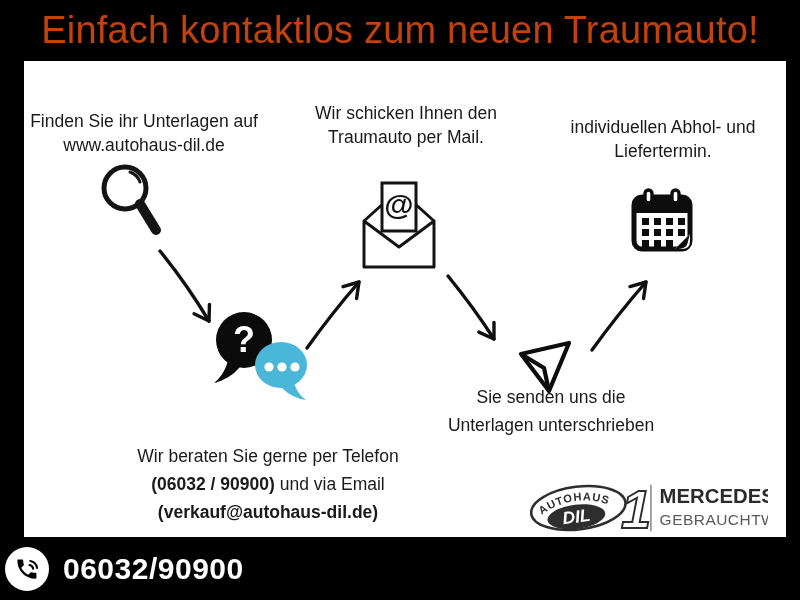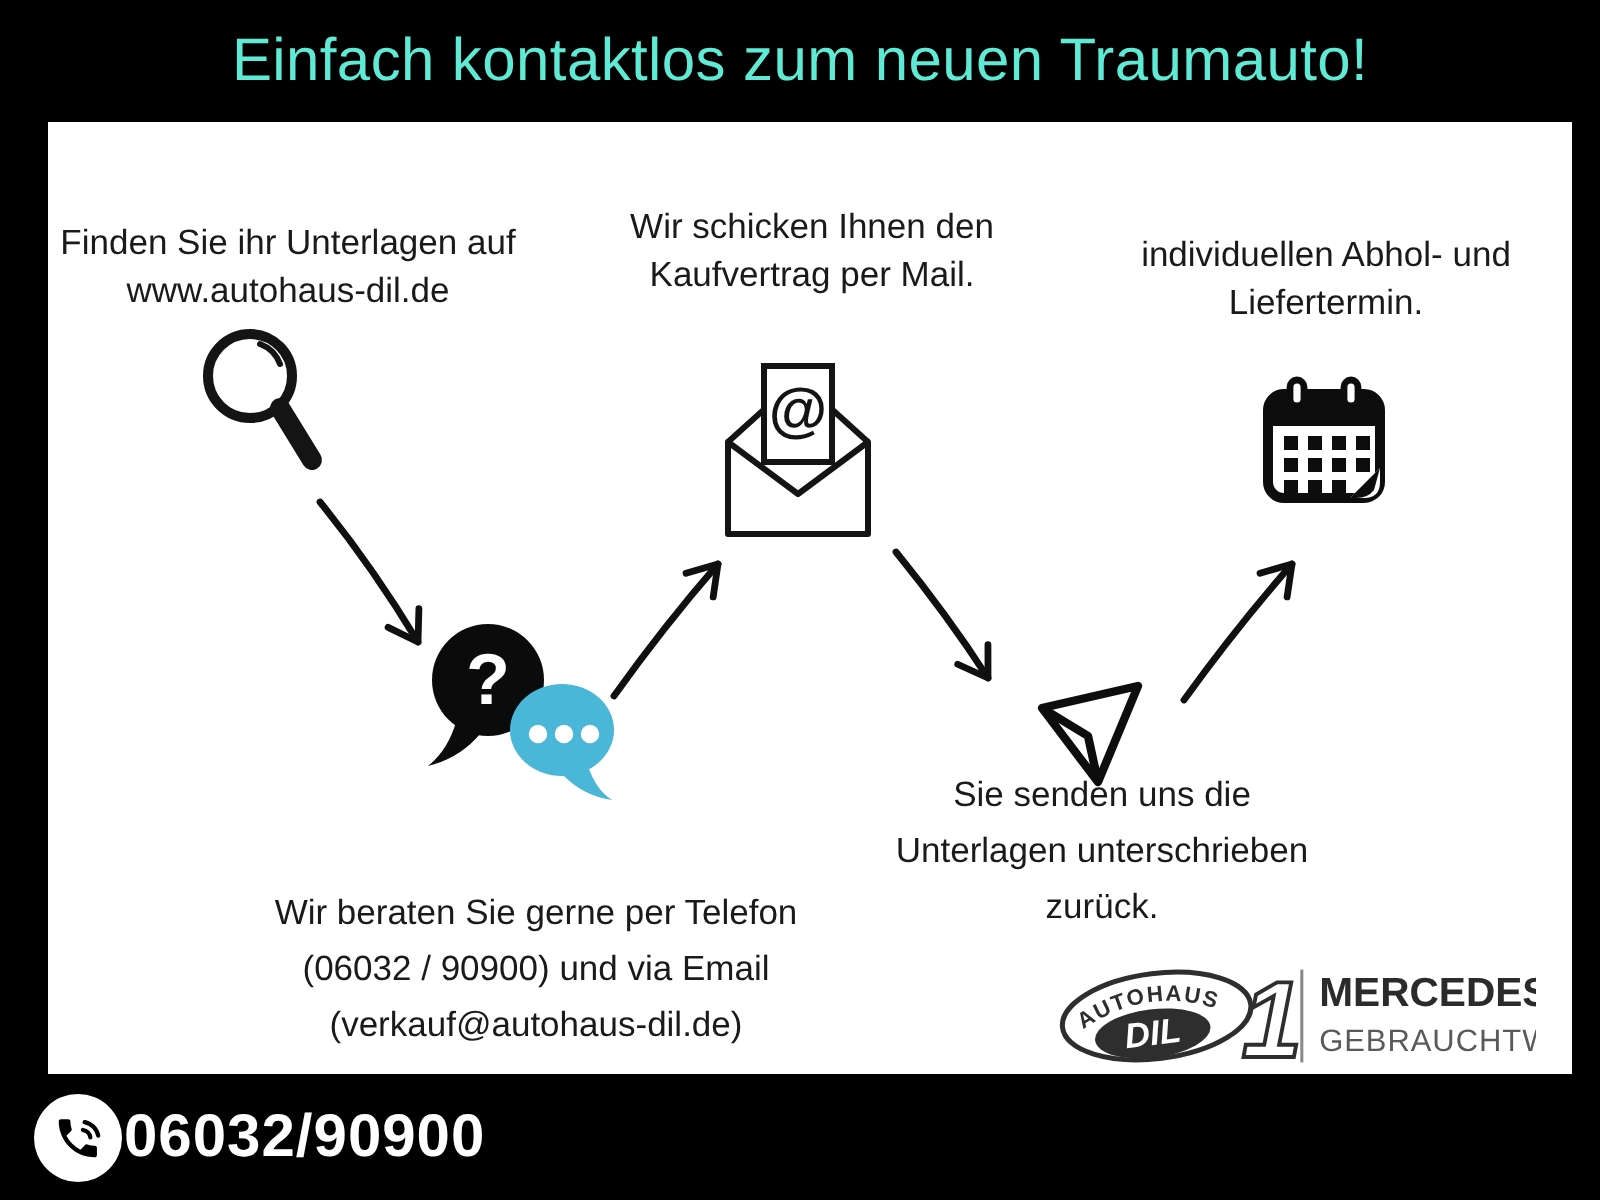--- a/index.html
+++ b/index.html
@@ -8,38 +8,38 @@
     background:#000;
     font-family:"Liberation Sans","DejaVu Sans",sans-serif;
     position:relative;
     overflow:hidden;
   }
   .top-bar {
     position:absolute; left:0; top:0; width:800px; height:61px;
     display:flex; align-items:center; justify-content:center;
   }
   .top-title {
-    color:#5eead4; font-size:30px; font-weight:500; letter-spacing:.2px;
+    color:#c2410c; font-size:38px; font-weight:500; letter-spacing:.2px;
   }
   .panel {
     position:absolute; left:24px; top:61px; width:762px; height:476px;
     background:#fff;
   }
   .arrows { position:absolute; left:0; top:0; width:762px; height:476px; }
   .t {
     position:absolute; text-align:center; color:#1a1a1a;
     font-size:17.5px; line-height:1.38;
   }
   .t.lower { line-height:1.6; }
-  .t b { font-weight:400; }
+  .t b { font-weight:700; }
   .icon { position:absolute; }
   .logo { position:absolute; right:18px; top:420px; }
   .bottom-bar {
     position:absolute; left:0; top:537px; width:800px; height:63px;
-    display:flex; align-items:center; padding-left:16px; 
+    display:flex; align-items:center; padding-left:4px; gap:13px;
   }
   .footer-phone {
     color:#fff; font-size:30px; font-weight:700; letter-spacing:.5px;
   }
 </style>
 </head>
 <body>
 
 <div class="top-bar">
   <div class="top-title">Einfach kontaktlos zum neuen Traumauto!</div>
@@ -64,21 +64,21 @@
     <div>www.autohaus-dil.de</div>
   </div>
   <svg class="icon" style="left:70px; top:96px;" width="74" height="84" viewBox="0 0 74 84">
     <circle cx="31" cy="31" r="21" fill="none" stroke="#141414" stroke-width="5"></circle>
     <path d="M36,15 a17,17 0 0 1 10,10" fill="none" stroke="#141414" stroke-width="3" stroke-linecap="round"></path>
     <line x1="46" y1="47" x2="62" y2="73" stroke="#141414" stroke-width="10" stroke-linecap="round"></line>
   </svg>
 
   <div class="t" style="left:264px; top:40px; width:236px;text-align:center;">
     <div>Wir schicken Ihnen den</div>
-    <div>Kaufvertrag per Mail.</div>
+    <div>Traumauto per Mail.</div>
   </div>
   <svg class="icon" style="left:331px; top:118px;" width="88" height="94" viewBox="0 0 88 94">
     <path d="M9,42 L30,23 M79,42 L58,23" fill="none" stroke="#141414" stroke-width="3"></path>
     <rect x="27" y="4" width="34" height="48" fill="#fff" stroke="#141414" stroke-width="3"></rect>
     <text x="44" y="36" font-size="30" font-weight="bold" text-anchor="middle" fill="#141414">@</text>
     <path d="M9,42 L44,68 L79,42 L79,88 L9,88 Z" fill="#fff" stroke="#141414" stroke-width="3" stroke-linejoin="round"></path>
   </svg>
 
   <div class="t" style="left:514px; top:54px; width:250px;">
     <div>individuellen Abhol- und</div>
@@ -122,21 +122,20 @@
     <div><b>(verkauf@autohaus-dil.de)</b></div>
   </div>
 
   <svg class="icon" style="left:490px; top:276px;" width="62" height="60" viewBox="0 0 62 60">
     <path d="M7,17 L55,6 L35,54 Z" fill="none" stroke="#0d0d0d" stroke-width="4.2" stroke-linejoin="round"></path>
     <path d="M7,17 L30,31 L35,54" fill="none" stroke="#0d0d0d" stroke-width="4.2" stroke-linejoin="round"></path>
   </svg>
   <div class="t lower" style="left:412px; top:322px; width:230px;">
     <div>Sie senden uns die</div>
     <div>Unterlagen unterschrieben</div>
-    <div>zurück.</div>
   </div>
 
   <svg class="logo" width="240" height="54" viewBox="0 0 248 54">
     <defs>
       <path id="archPath" d="M14,34 Q50,9 90,26" fill="none"></path>
     </defs>
     <ellipse cx="52" cy="27" rx="49" ry="22" fill="#fff" stroke="#2e2e2e" stroke-width="2.6" transform="rotate(-7 52 27)"></ellipse>
     <text font-size="11.5" font-weight="bold" fill="#2e2e2e" letter-spacing="1">
       <textPath href="#archPath">AUTOHAUS</textPath>
     </text>

